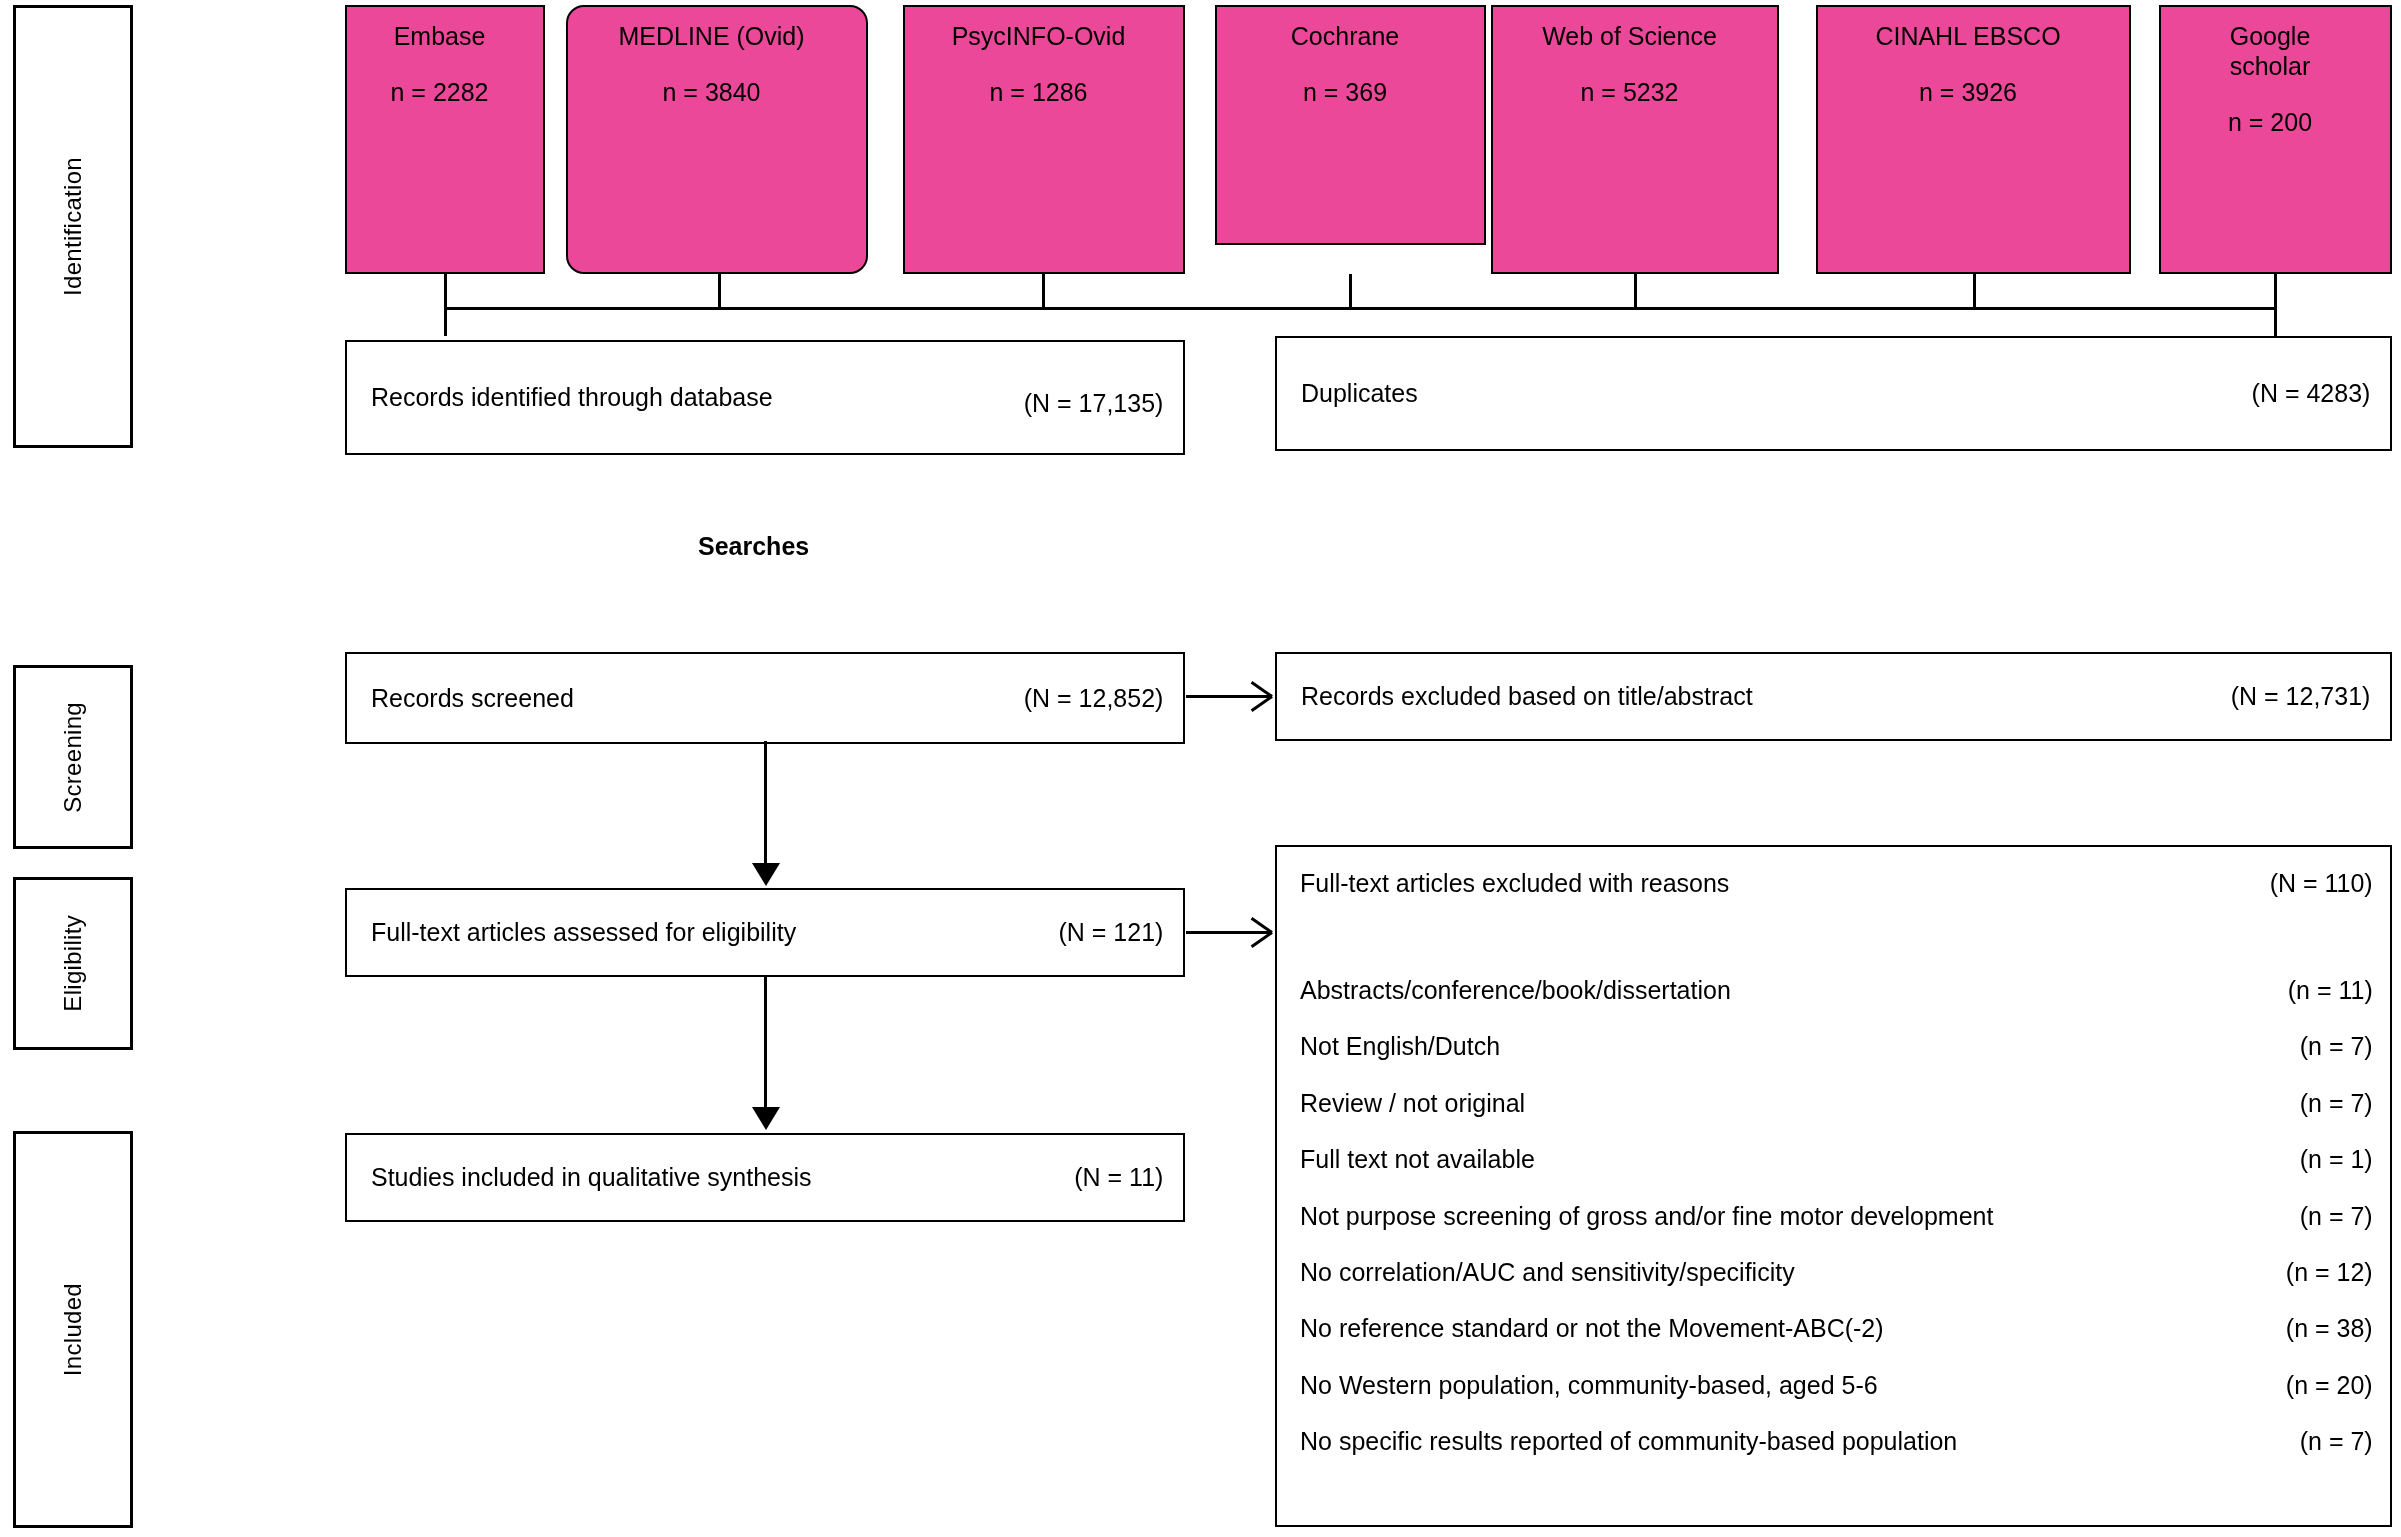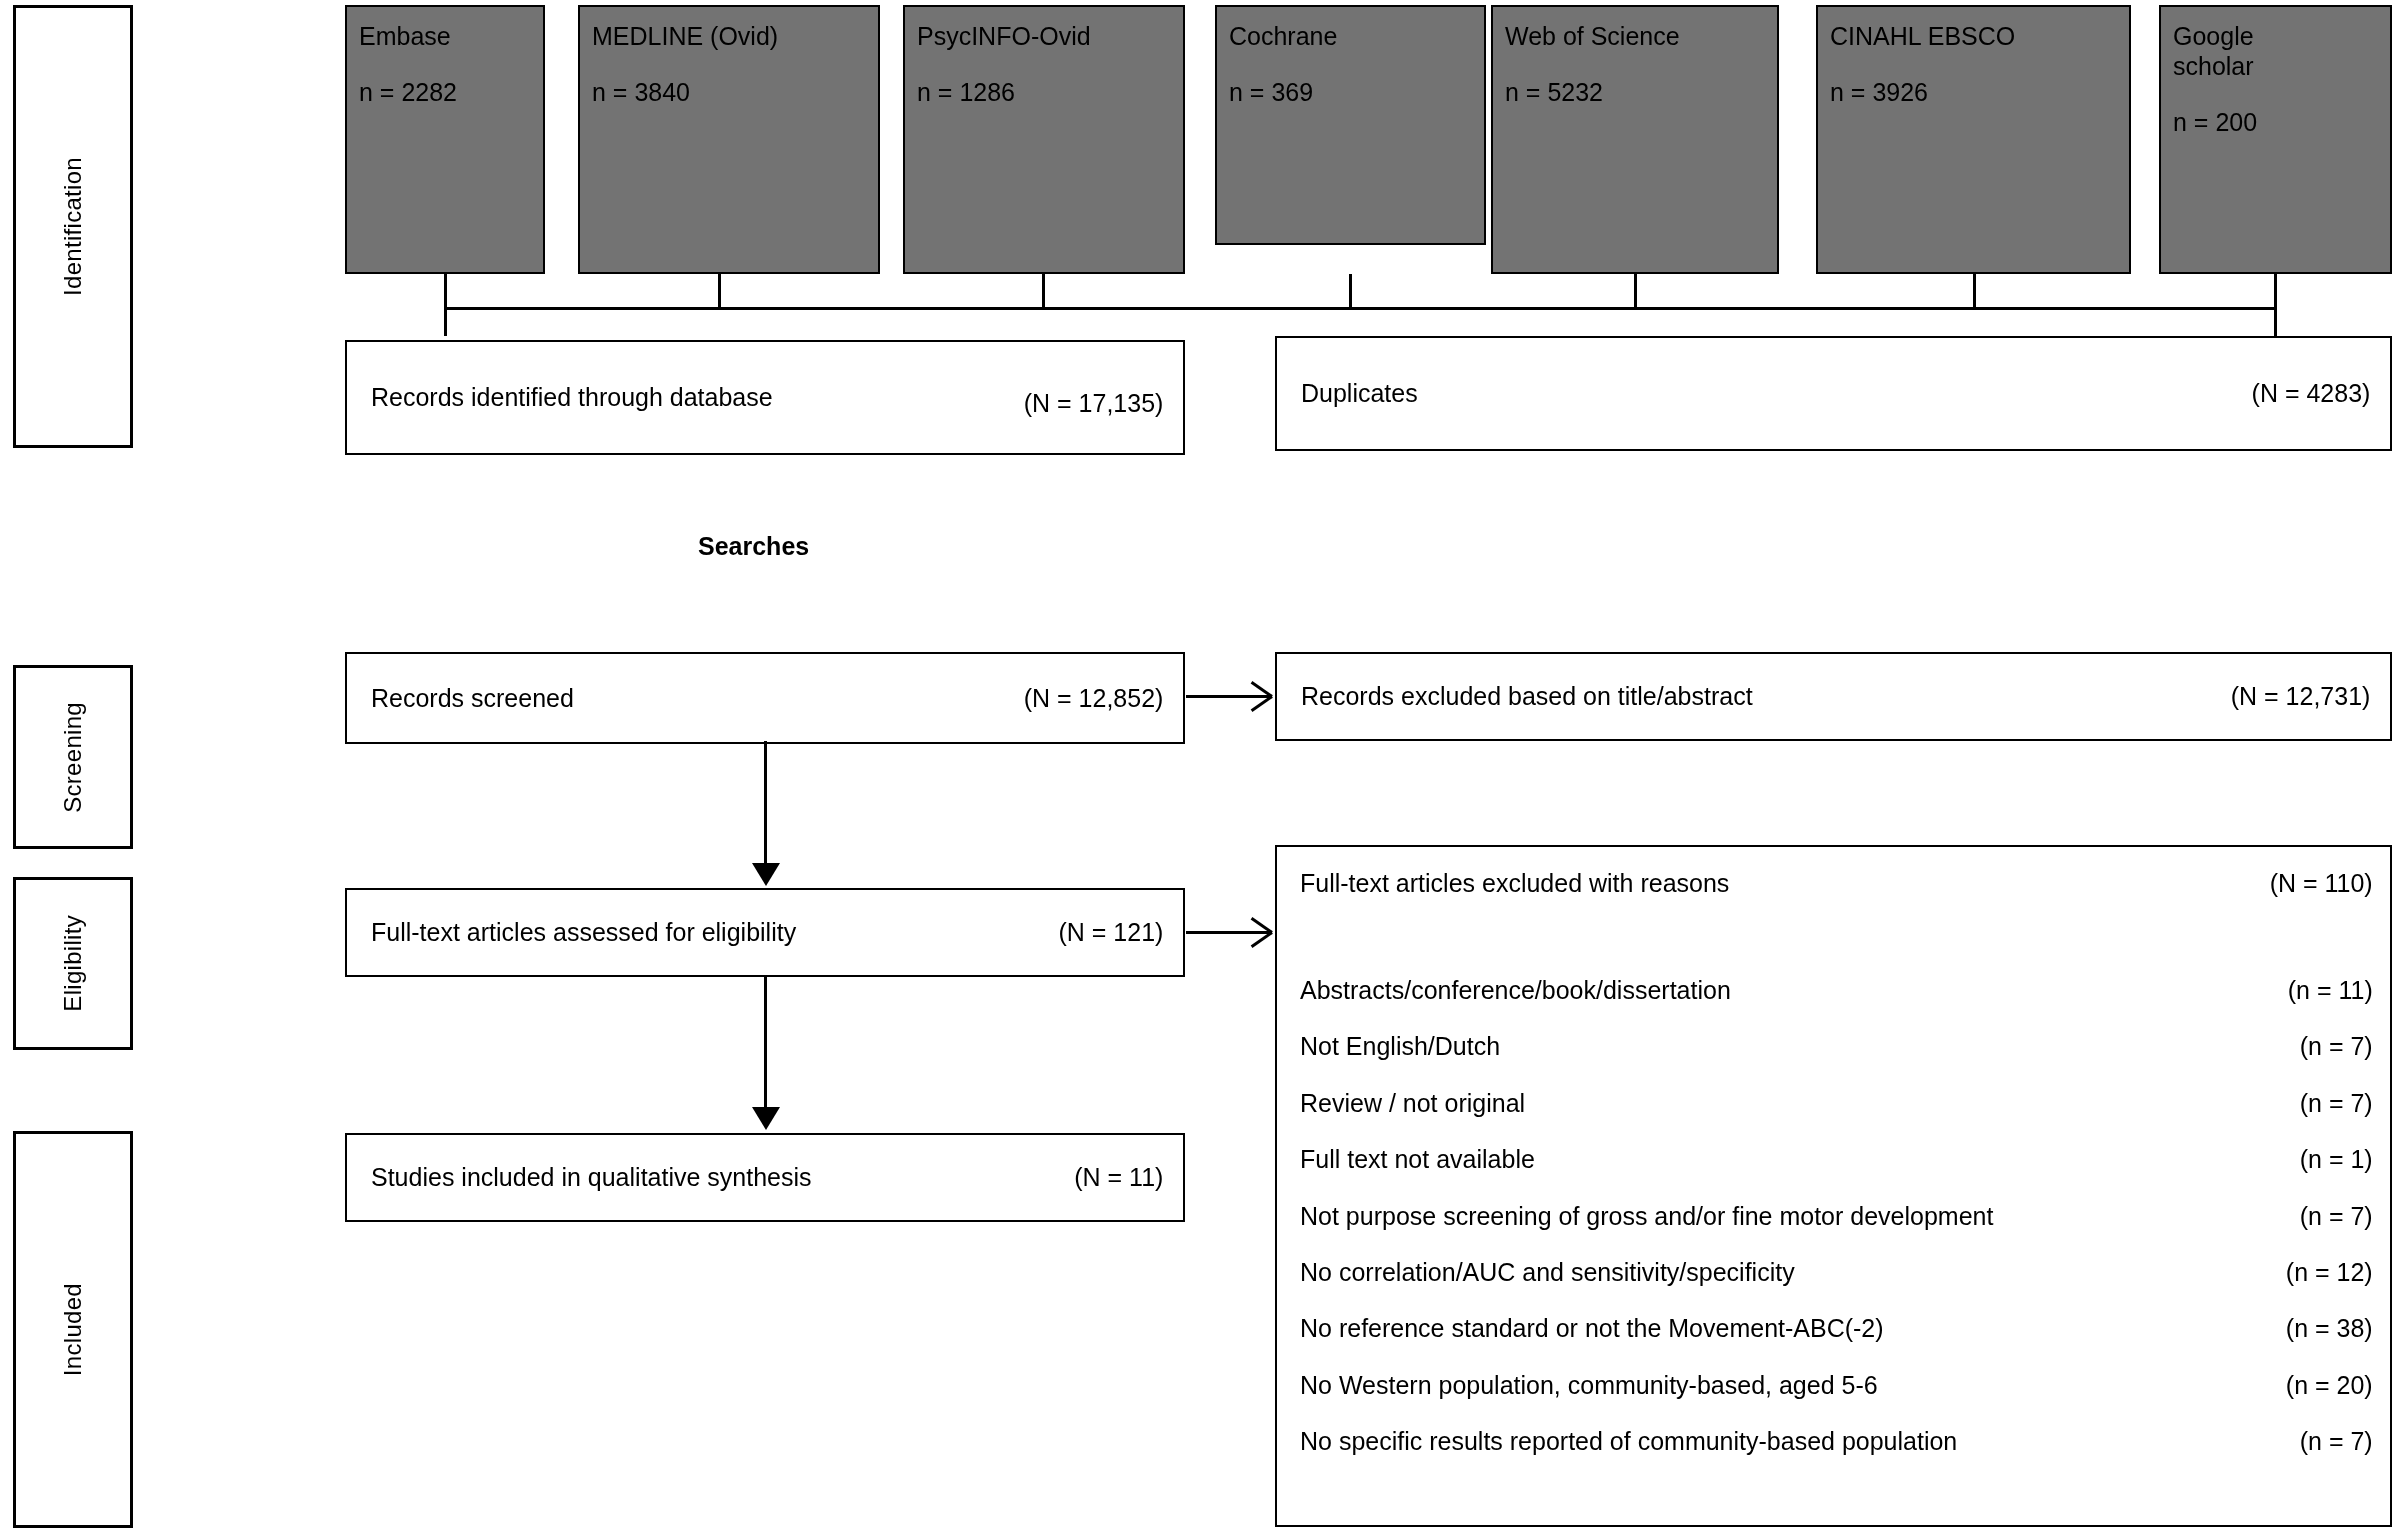--- a/index.html
+++ b/index.html
@@ -35,22 +35,23 @@
     letter-spacing: 0.3px;
     white-space: nowrap;
     line-height: 1;
   }
 
   
   .srcbox {
     position: absolute;
     box-sizing: border-box;
     border: 2.9px solid #000000;
-    background: #737373;
-    padding: 14px 15px 0 12px;
+    background: #ec4899;
+    padding: 14px 15px 0 4px;
+    text-align: center;
   }
   .srcbox .src-title {
     font-size: 25px;
     line-height: 1.22;
     white-space: pre-line;
   }
   .srcbox .src-count {
     font-size: 25px;
     margin-top: 26.5px;
   }
@@ -171,21 +172,21 @@
 
   <div class="stage" style="left:12.7px; top:1131px; width:120px; height:397px;">
     <span class="vlabel">Included</span>
   </div>
 
   <div class="srcbox" style="left:345px; top:4.6px; width:200px; height:269px;">
     <div class="src-title">Embase</div>
     <div class="src-count">n = 2282</div>
   </div>
 
-  <div class="srcbox" style="left:578px; top:4.6px; width:302px; height:269px;">
+  <div class="srcbox" style="left:566px; top:4.6px; width:302px; height:269px;border-radius:18px;">
     <div class="src-title">MEDLINE (Ovid)</div>
     <div class="src-count">n = 3840</div>
   </div>
 
   <div class="srcbox" style="left:903px; top:4.6px; width:282px; height:269px;">
     <div class="src-title">PsycINFO-Ovid</div>
     <div class="src-count">n = 1286</div>
   </div>
 
   <div class="srcbox" style="left:1215px; top:4.6px; width:271px; height:240px;">

